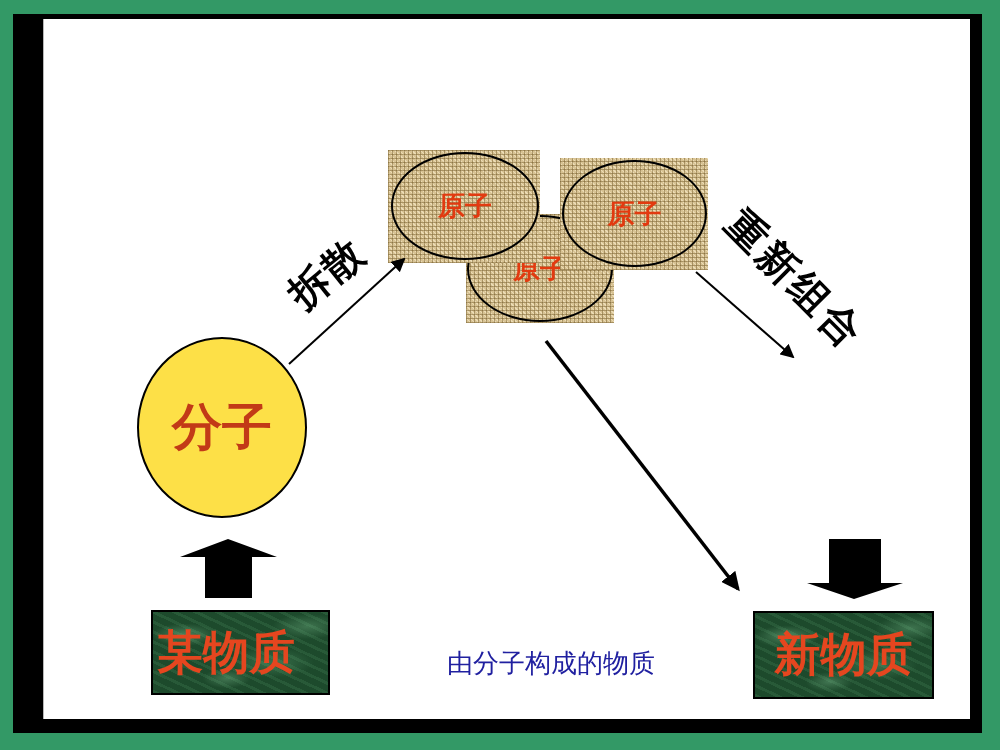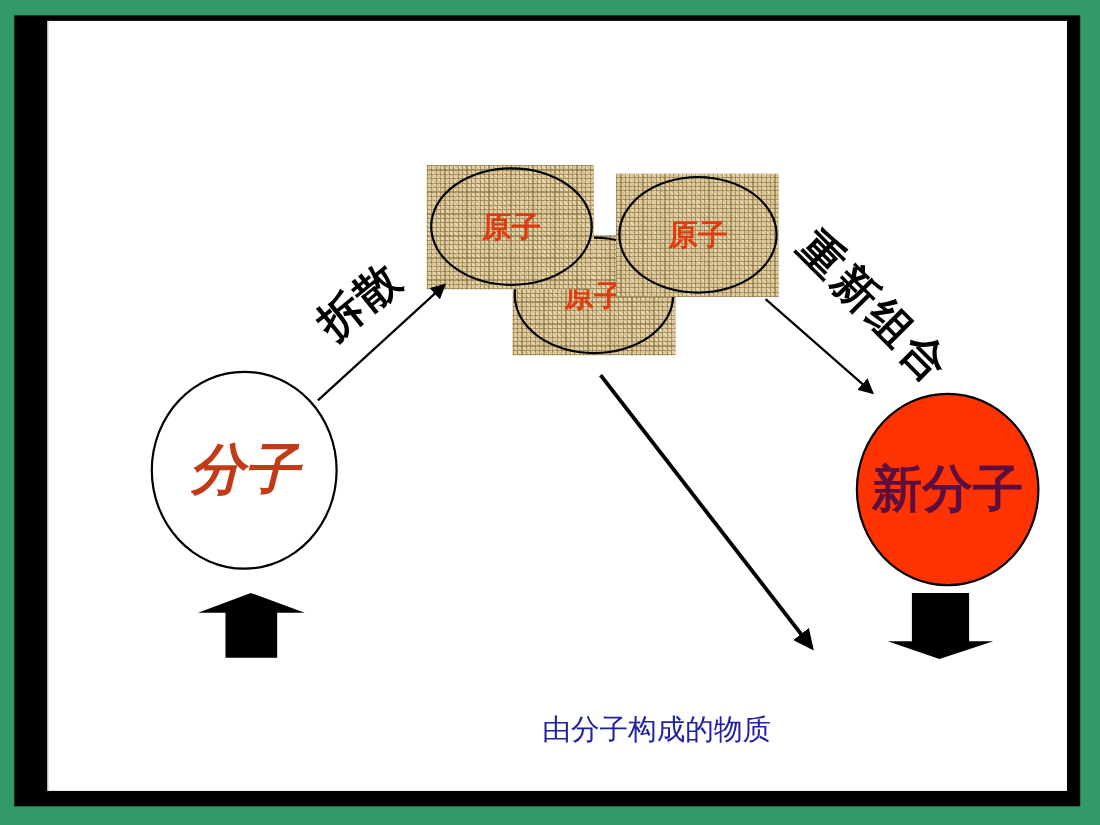--- a/index.html
+++ b/index.html
@@ -24,21 +24,21 @@
 
   .ellipse{position:absolute;border:2px solid #000;border-radius:50%;
            display:flex;align-items:center;justify-content:center;box-sizing:border-box;}
   .el-mid{left:467px;top:215px;width:146px;height:107px;z-index:2;}
   .el-tl {left:391px;top:152px;width:148px;height:108px;z-index:4;}
   .el-tr {left:562px;top:160px;width:145px;height:107px;z-index:4;}
   .atom-label{font-size:27px;font-weight:bold;color:#e23a10;white-space:nowrap;}
 
   .circle{position:absolute;border:2px solid #000;border-radius:50%;
           display:flex;align-items:center;justify-content:center;box-sizing:border-box;z-index:2;}
-  .molecule{left:137px;top:337px;width:170px;height:181px;background:#ffffff;font-style:italic;}
+  .molecule{left:137px;top:337px;width:170px;height:181px;background:#fde047;}
   .molecule-label{font-size:50px;font-weight:bold;color:#c23a17;white-space:nowrap;}
   .newmol{left:778px;top:357px;width:167px;height:176px;background:#ff3300;}
   .newmol-label{font-size:46px;font-weight:bold;color:#5c0f3f;white-space:nowrap;}
 
   .rot-label{position:absolute;font-weight:bold;color:#000;white-space:nowrap;z-index:5;}
   .break-label{left:285px;top:246px;font-size:40px;letter-spacing:2px;transform:rotate(-39deg);}
   .recombine-label{left:707px;top:252px;font-size:40px;letter-spacing:4px;transform:rotate(45deg);}
 
   .arrows{position:absolute;left:0;top:0;z-index:6;pointer-events:none;}
 
@@ -48,21 +48,21 @@
     background-color:#1d4a2c;
     background-image:
       radial-gradient(ellipse 46px 16px at 18% 28%, rgba(140,210,160,.40), rgba(0,0,0,0) 70%),
       radial-gradient(ellipse 60px 22px at 68% 62%, rgba(110,185,135,.35), rgba(0,0,0,0) 70%),
       radial-gradient(ellipse 34px 14px at 42% 82%, rgba(150,220,170,.30), rgba(0,0,0,0) 70%),
       radial-gradient(ellipse 50px 18px at 88% 18%, rgba(125,195,145,.35), rgba(0,0,0,0) 70%),
       repeating-linear-gradient(25deg, rgba(90,160,110,.18) 0 3px, rgba(0,0,0,0) 3px 9px);}
   .src-box{left:151px;top:610px;width:179px;height:85px;justify-content:flex-start;padding-left:4px;}
   .dst-box{left:753px;top:611px;width:181px;height:88px;justify-content:center;}
 
-  .caption{position:absolute;left:401px;top:646px;width:300px;text-align:right;
+  .caption{position:absolute;left:401px;top:646px;width:300px;text-align:center;
            font-size:26px;color:#2020a0;white-space:nowrap;z-index:5;}
 </style>
 </head>
 <body>
 
 <div class="stage">
   <div class="frame-black"></div>
   <div class="slide"></div>
 
 
@@ -75,38 +75,41 @@
     <span class="atom-label">原子</span>
   </div>
   <div class="burlap sq-tr"></div>
   <div class="ellipse el-tr">
     <span class="atom-label">原子</span>
   </div>
 
   <div class="circle molecule">
     <span class="molecule-label">分子</span>
   </div>
-  <div class="circle newmol">
-    <span class="newmol-label">新分子</span>
-  </div>
 
   <div class="rot-label break-label">拆散</div>
   <div class="rot-label recombine-label">重新组合</div>
 
   <svg class="arrows" width="1000" height="750" viewBox="0 0 1000 750">
     <defs>
       <marker id="ahS" markerUnits="userSpaceOnUse" markerWidth="14" markerHeight="14" refX="12" refY="7" orient="auto">
         <path d="M0,0 L14,7 L0,14 z" fill="#000"></path>
       </marker>
       <marker id="ahL" markerUnits="userSpaceOnUse" markerWidth="19" markerHeight="18" refX="16" refY="9" orient="auto">
         <path d="M0,0 L19,9 L0,18 z" fill="#000"></path>
       </marker>
     </defs>
     <line x1="289" y1="364" x2="404" y2="259" stroke="#000" stroke-width="2" marker-end="url(#ahS)"></line>
     <line x1="696" y1="272" x2="793" y2="357" stroke="#000" stroke-width="2" marker-end="url(#ahS)"></line>
     <line x1="546" y1="341" x2="738" y2="589" stroke="#000" stroke-width="3.5" marker-end="url(#ahL)"></line>
     <polygon points="228,539 277,557 252,557 252,598 205,598 205,557 180,557" fill="#000"></polygon>
     <polygon points="829,539 881,539 881,583 903,583 854,599 807,583 829,583" fill="#000"></polygon>
   </svg>
 
+  <div class="substance-box src-box">
+    <span>某物质</span>
+  </div>
+  <div class="substance-box dst-box">
+    <span>新物质</span>
+  </div>
 
   <div class="caption">由分子构成的物质</div>
 </div>
 
 </body></html>

